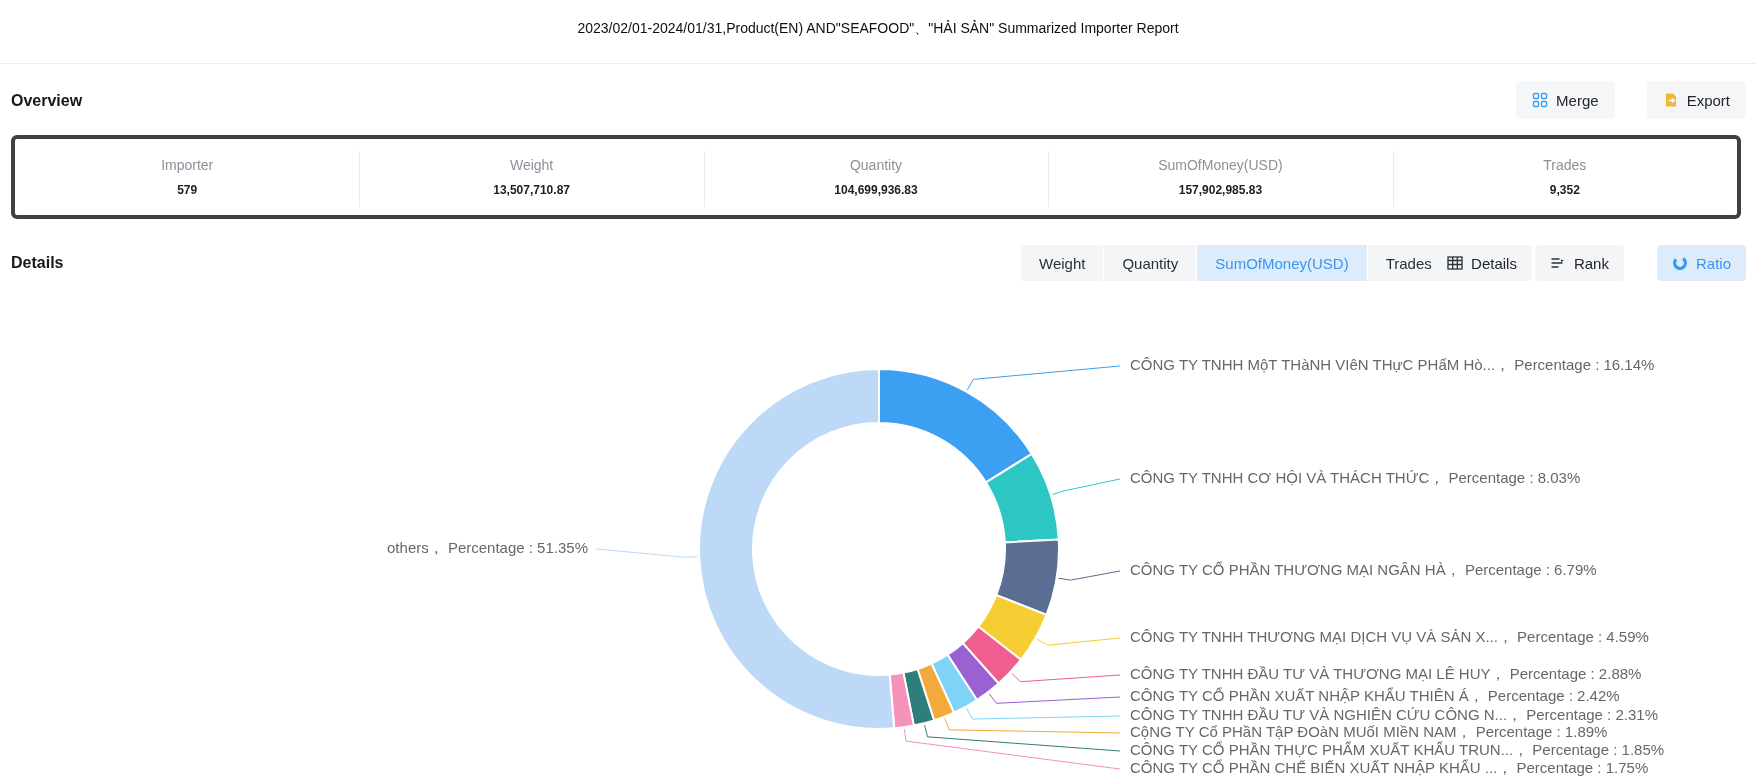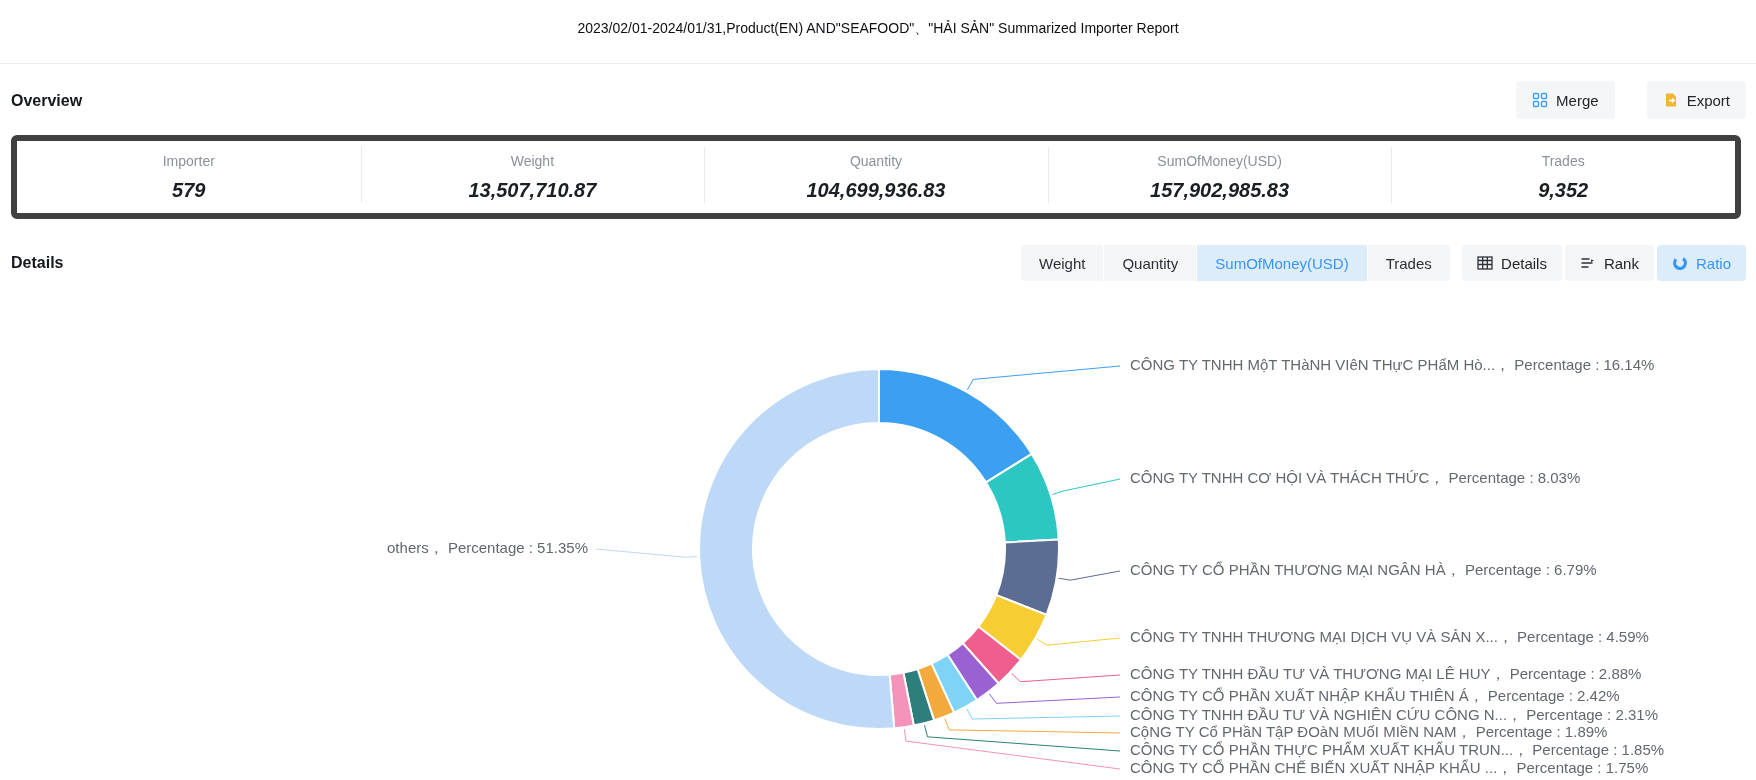--- a/index.html
+++ b/index.html
@@ -8,33 +8,33 @@
     font-family:"Liberation Sans","DejaVu Sans",sans-serif;
   }
   .title{position:absolute;top:20px;left:0;right:0;text-align:center;font-size:14px;font-weight:500;color:#0d0f12;}
   .top-divider{position:absolute;top:63px;left:0;width:100%;height:1px;background:#ecedef;}
   .section-heading{position:absolute;left:11px;font-size:16px;font-weight:700;color:#15181d;}
   .overview-heading{top:92px;}
   .details-heading{top:254px;}
   .toolbar{position:absolute;top:81px;right:10px;height:38px;display:flex;gap:32px;}
   .btn{display:flex;align-items:center;gap:8px;padding:0 16px;height:38px;background:#f5f6f8;border:none;border-radius:4px;font-size:15px;color:#22262c;cursor:pointer;}
   .btn svg,.vtab svg{display:block;}
-  .stats-card{position:absolute;left:11px;top:135px;width:1730px;height:84px;border:6px solid #404040;border-radius:6px;display:flex;align-items:center;box-sizing:border-box;background:#fff;}
+  .stats-card{position:absolute;left:11px;top:135px;width:1730px;height:84px;border:4px solid #404040;border-radius:6px;display:flex;align-items:center;box-sizing:border-box;background:#fff;}
   .stat{flex:1;display:flex;flex-direction:column;align-items:center;gap:10px;position:relative;}
   .stat + .stat::before{content:'';position:absolute;left:0;top:-6px;height:56px;width:1px;background:#e8eaec;}
   .stat-label{font-size:14px;color:#8b9199;}
-  .stat-value{font-size:20px;color:#1b1f24;font-weight:700;font-style:italic;}
+  .stat-value{font-size:12px;color:#1b1f24;font-weight:700;}
   .metric-tabs{position:absolute;left:1021px;top:245px;height:36px;display:flex;gap:1px;}
   .tab{display:flex;align-items:center;justify-content:center;padding:0 18px;height:36px;background:#f4f5f7;font-size:15px;color:#2b3138;cursor:pointer;}
   .tab:first-child{border-radius:4px 0 0 4px;}
   .tab:last-child{border-radius:0 4px 4px 0;}
   .tab.active{background:#dcecfb;color:#3896f3;}
   .view-tabs{position:absolute;right:10px;top:245px;height:36px;display:flex;gap:3px;}
   .vtab{display:flex;align-items:center;gap:8px;padding:0 15px;height:36px;background:#f4f5f7;border-radius:4px;font-size:15px;color:#22262c;cursor:pointer;}
-  .vtab.active{background:#dcecfb;color:#3896f3;}
+  .vtab.active{background:#dcecfb;color:#3896f3;margin-left:30px;}
   #chart-svg{position:absolute;left:0;top:290px;}
   .pie-label{font-size:15px;fill:#63686f;font-family:"Liberation Sans","DejaVu Sans",sans-serif;}
 </style>
 </head>
 <body>
 
 <div class="title">2023/02/01-2024/01/31,Product(EN) AND"SEAFOOD"、"HẢI SẢN" Summarized Importer Report</div>
 <div class="top-divider"></div>
 
 <div class="section-heading overview-heading">Overview</div>

